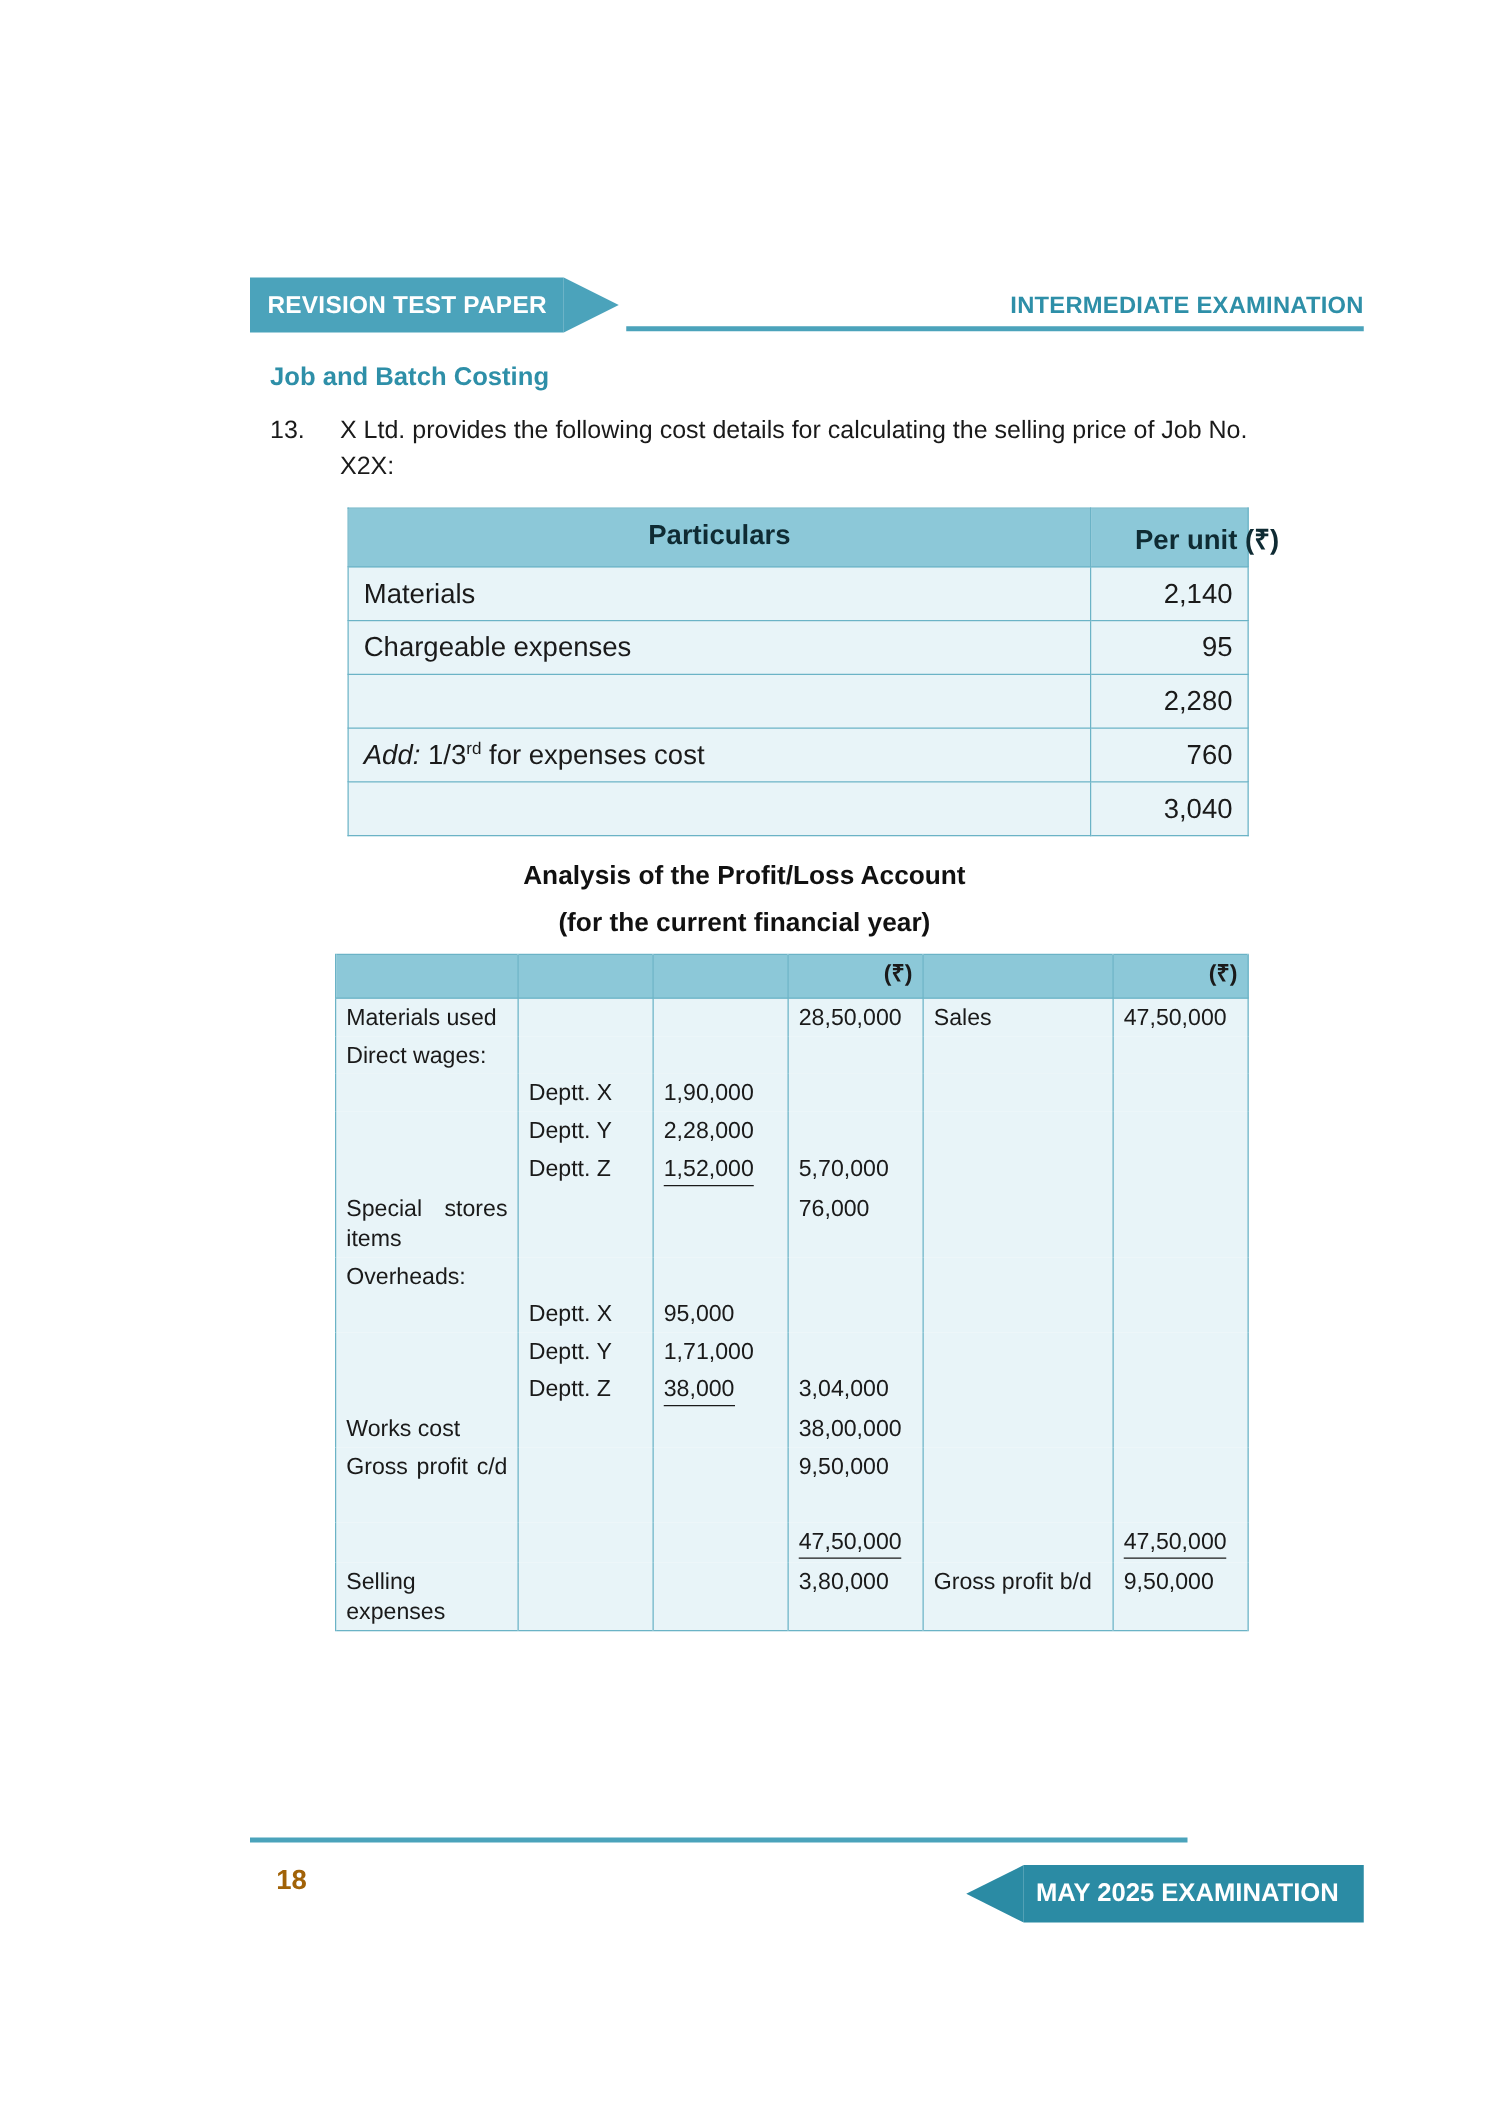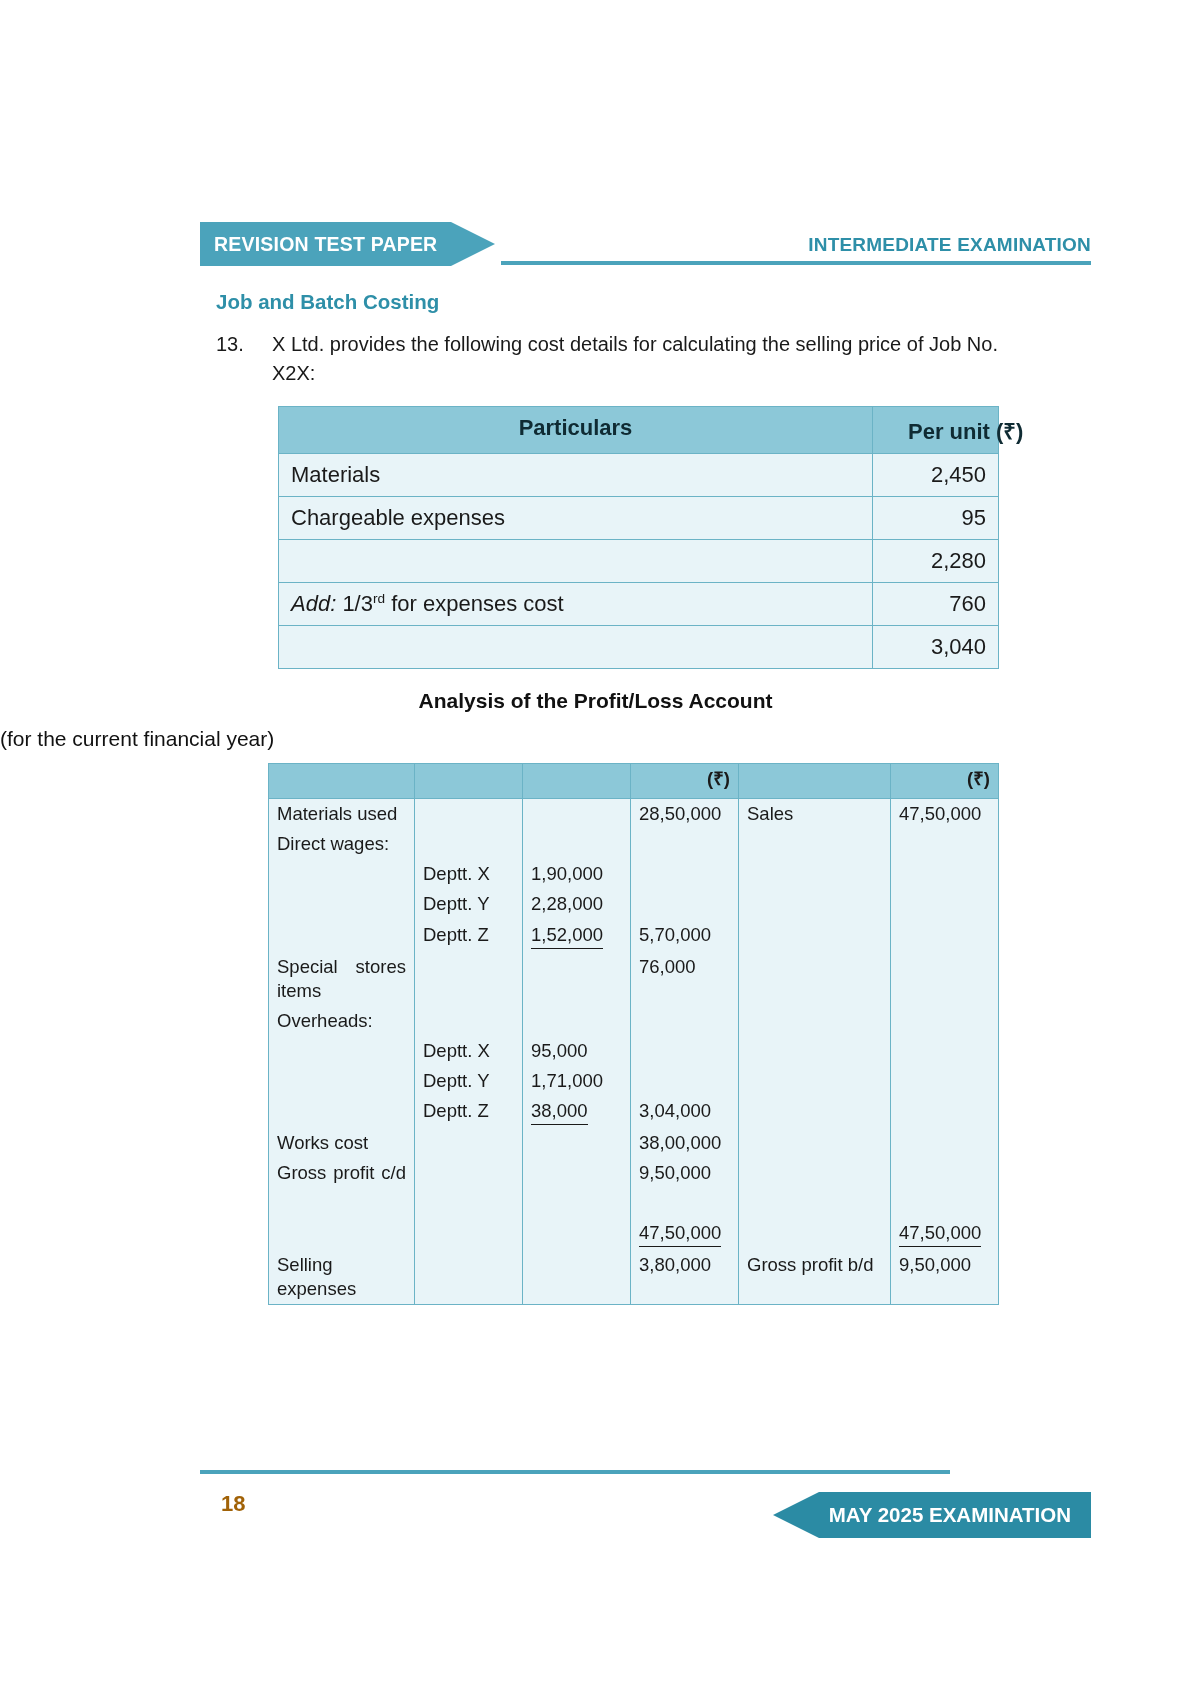--- a/index.html
+++ b/index.html
@@ -140,22 +140,22 @@
 
   
   .caption {
     text-align: center;
     font-weight: bold;
     font-size: 21px;
     margin-top: 20px;
     color: #111;
   }
   .caption2 {
-    text-align: left;
-    font-weight: normal;
+    text-align: center;
+    font-weight: bold;
     font-size: 21px;
     margin-top: 14px;
     margin-bottom: 12px;
     color: #111;
   }
 
   
   .t2 {
     margin-left: 268px;
     width: 730px;
@@ -276,21 +276,21 @@
       </colgroup>
     <thead>
       <tr>
         <th>Particulars</th>
         <th class="num">Per unit (₹)</th>
       </tr>
     </thead>
     <tbody>
       <tr>
         <td>Materials</td>
-        <td class="num">2,450</td>
+        <td class="num">2,140</td>
       </tr>
       <tr>
         <td>Chargeable expenses</td>
         <td class="num">95</td>
       </tr>
       <tr>
         <td>&nbsp;</td>
         <td class="num">2,280</td>
       </tr>
       <tr>

